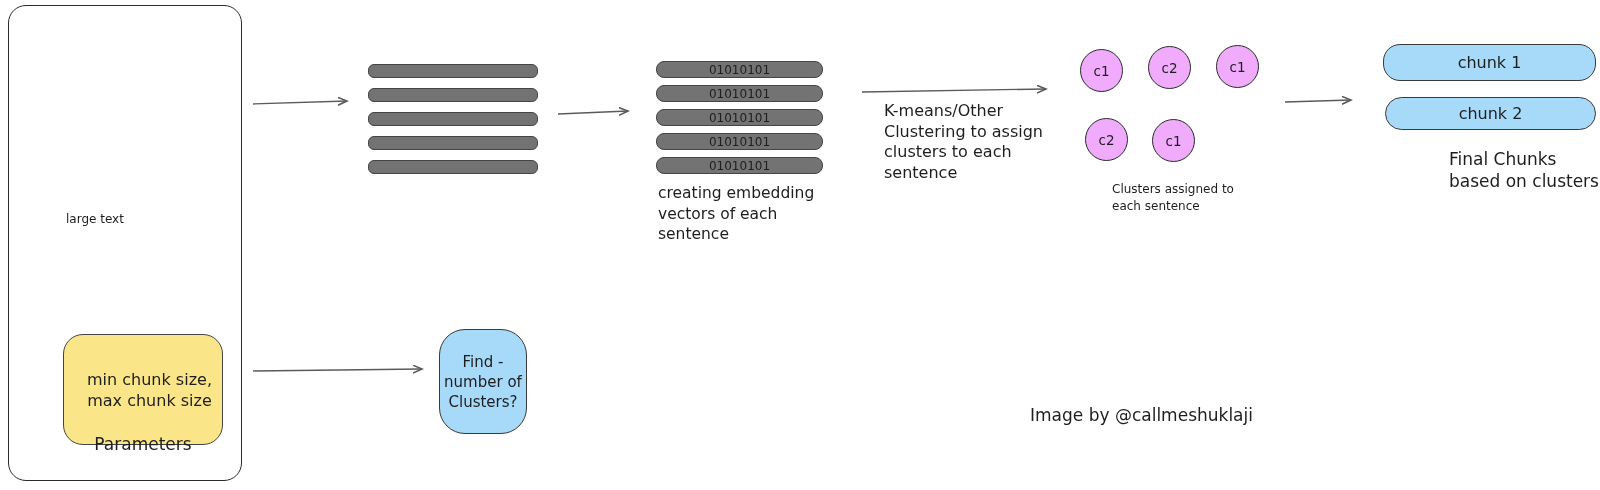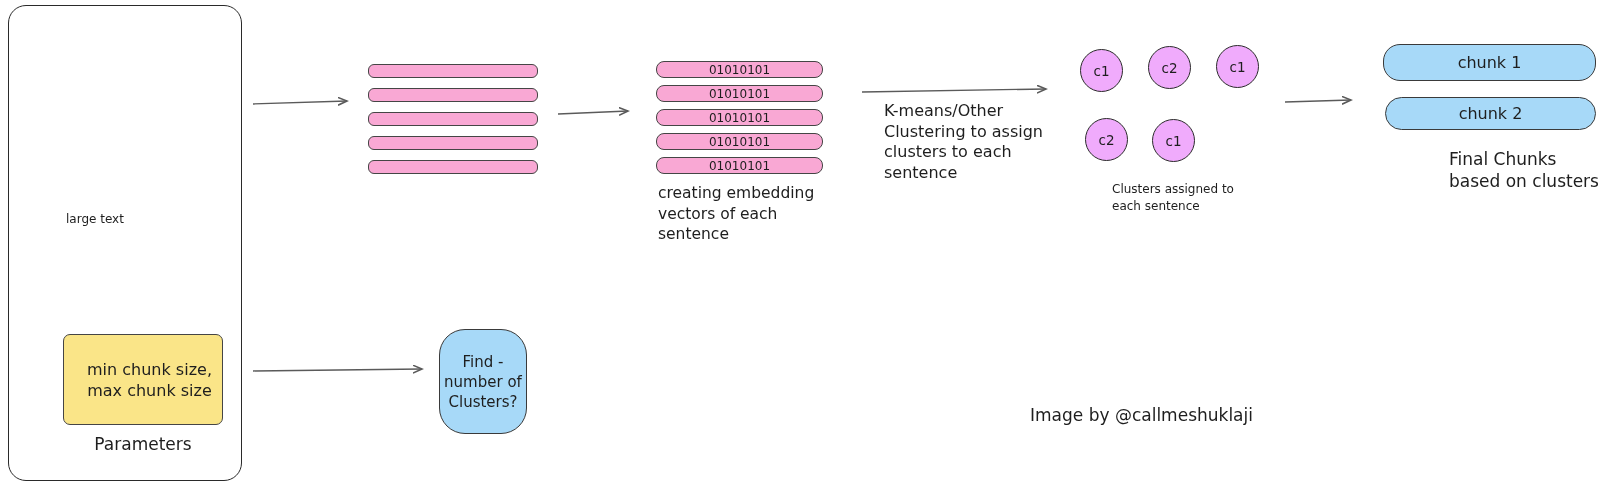--- a/index.html
+++ b/index.html
@@ -40,39 +40,39 @@
   }
   .yellow {
     background: #FAE588;
     border: 1.4px solid #454545;
   }
   .blue {
     background: #A7D9F8;
     border: 1.4px solid #3a3a3a;
   }
   .green {
-    background: #f9a8d4;
+    background: #737373;
     border: 1.3px solid #454545;
   }
 
   .text-box {
     left: 76px; top: 40px;
     width: 116px; height: 168px;
     border-radius: 11px;
     font-size: 15px;
     letter-spacing: 2px;
   }
   .text-box-caption {
     left: 66px; top: 212px; width: 136px;
     text-align: left; font-size: 12px;
   }
   .params-box {
     left: 63px; top: 334px;
-    width: 160px; height: 91px;
-    border-radius: 7px;
+    width: 160px; height: 111px;
+    border-radius: 20px;
     font-size: 16px;
     line-height: 21px;
     white-space: pre-line;
     padding-left: 13px;
   }
   .params-caption {
     left: 53px; top: 434px; width: 180px;
     text-align: center; font-size: 17px;
   }
 

